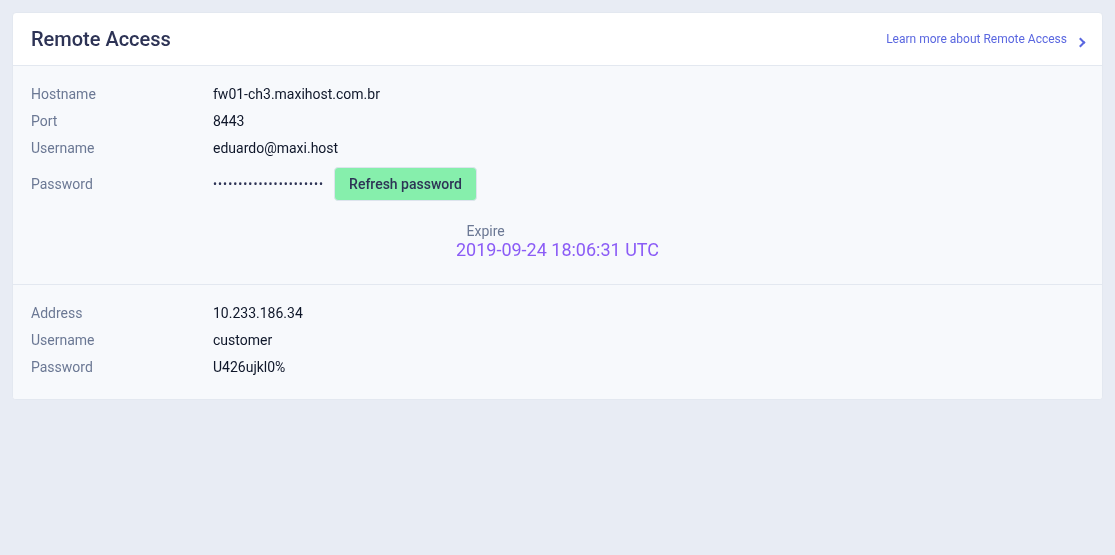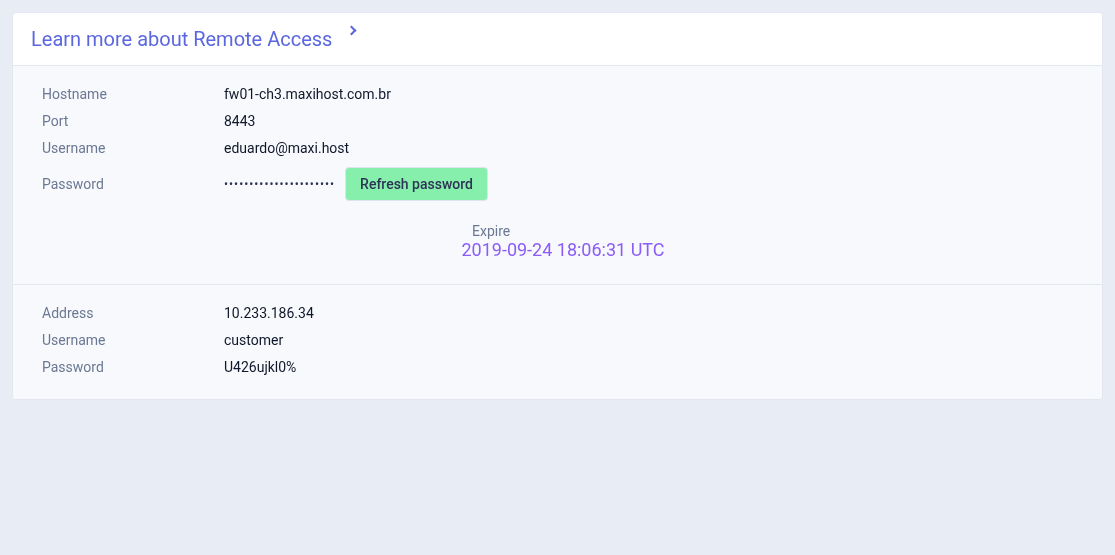--- a/index.html
+++ b/index.html
@@ -29,23 +29,23 @@
     }
     .panel-title {
       font-size: 20px;
       font-weight: 500;
       color: #2d3355;
     }
     .learn-more {
       color: #5a67e0;
       text-decoration: none;
       display: inline-flex;
-      align-items: flex-start;
-      gap: 16px;
-      font-size: 20px;
+      align-items: flex-end;
+      gap: 10px;
+      font-size: 12px;
     }
     .chevron-right {
       width: 7px;
       height: 7px;
       border-top: 2px solid #5a67e0;
       border-right: 2px solid #5a67e0;
       transform: rotate(45deg);
       display: inline-block;
     }
     .step-header {
@@ -91,21 +91,21 @@
     .close-icon {
       font-size: 13px;
       line-height: 1;
     }
     .plus-icon {
       font-size: 14px;
       line-height: 1;
     }
     .details {
       background: #f7f9fc;
-      padding: 20px 18px 24px 29px;
+      padding: 20px 18px 24px 18px;
       border-bottom: 1px solid #e3e8f0;
     }
     .details:last-child {
       border-bottom: none;
     }
     .detail-row {
       display: flex;
       align-items: center;
       margin-bottom: 11px;
     }
@@ -139,20 +139,21 @@
       margin-top: 22px;
       flex-direction: column;
     }
   </style>
 </head>
 <body>
 
 <div class="panel">
 
   <div class="panel-header">
+    <div class="panel-title">Remote Access</div>
     <a href="#" class="learn-more">
       <span>Learn more about Remote Access</span>
       <span class="chevron-right"></span>
     </a>
   </div>
 
 
   <div class="details">
     <div class="detail-row">
       <div class="detail-label">Hostname</div>

